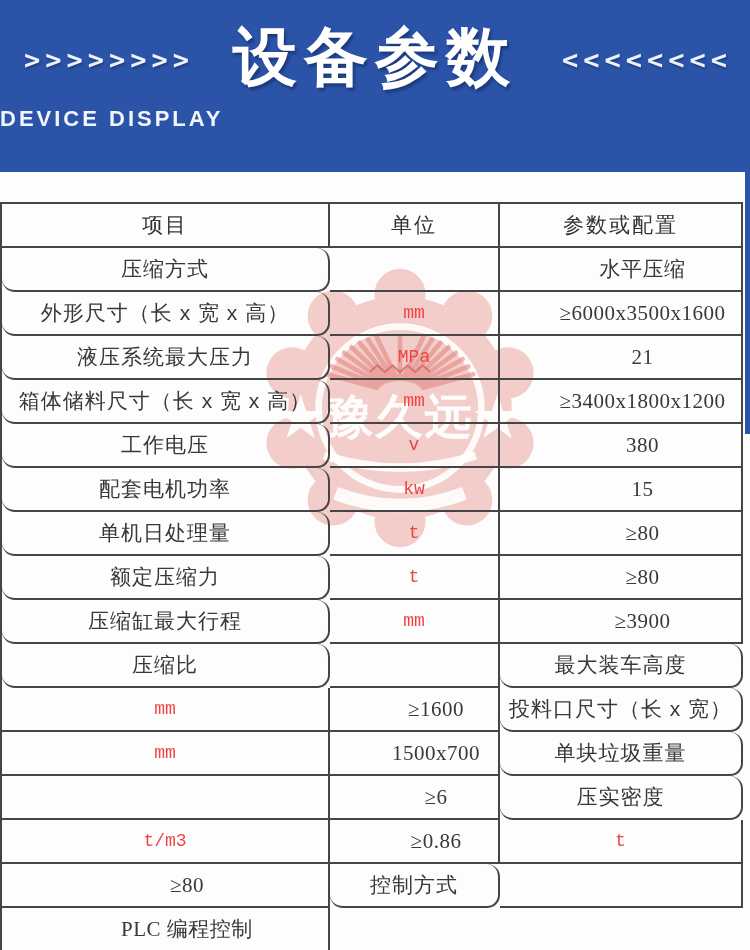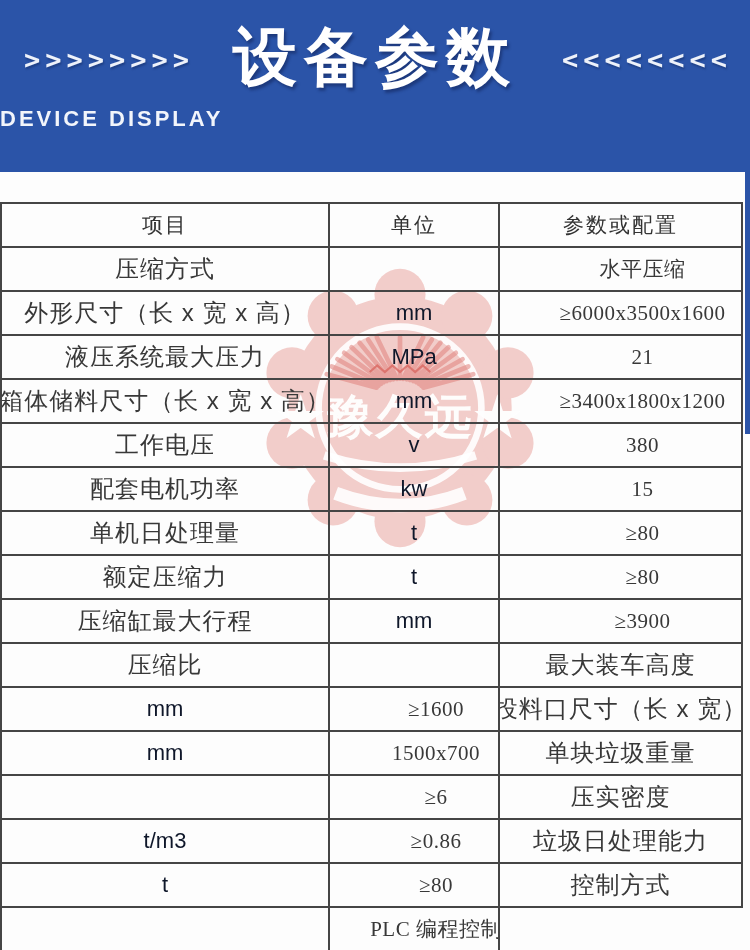--- a/index.html
+++ b/index.html
@@ -74,33 +74,34 @@
     border-right: 2px solid #454545;
     border-bottom: 2px solid #454545;
     height: 42px;
     display: flex; align-items: center; justify-content: center;
     background: transparent;
     color: #3a3a3a;
     white-space: nowrap;
     overflow: hidden;
   }
   .cell.item {
-    font-size: 24px;
+    font-size: 21px;
     letter-spacing: 1px;
     color: #383838;
+    border-radius: 13px;
   }
   .cell.head {
     font-size: 21px;
     letter-spacing: 2px;
     color: #333333;
   }
   .cell.unit {
-    font-size: 22px;
-    font-family: Liberation Sans, sans-serif;
-    color: #0f172a;
+    font-size: 18px;
+    font-family: Liberation Mono, monospace;
+    color: #ef4444;
   }
   .cell.value {
     font-size: 21px;
     font-family: "Liberation Serif", serif;
     color: #383838;
     letter-spacing: 0.5px;
     padding-left: 44px;
   }
 </style>
 </head>
@@ -214,20 +215,19 @@
   <div class="cell value">1500x700</div>
 
   <div class="cell item">单块垃圾重量</div>
   <div class="cell unit"></div>
   <div class="cell value">≥6</div>
 
   <div class="cell item">压实密度</div>
   <div class="cell unit">t/m3</div>
   <div class="cell value">≥0.86</div>
 
-  <div class="cell item">垃圾日处理能力</div>
   <div class="cell unit">t</div>
   <div class="cell value">≥80</div>
 
   <div class="cell item">控制方式</div>
   <div class="cell unit"></div>
   <div class="cell value">PLC 编程控制</div>
 </div>
 
 </body></html>

